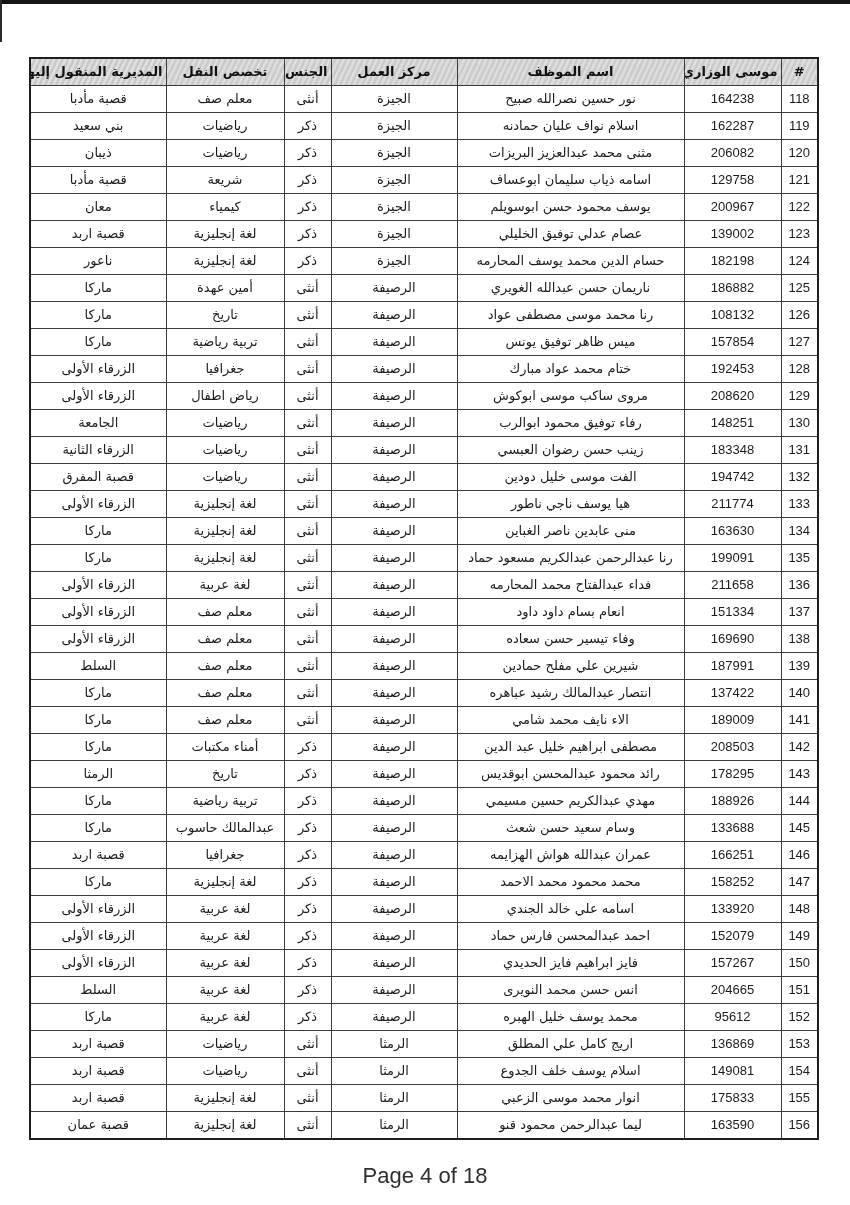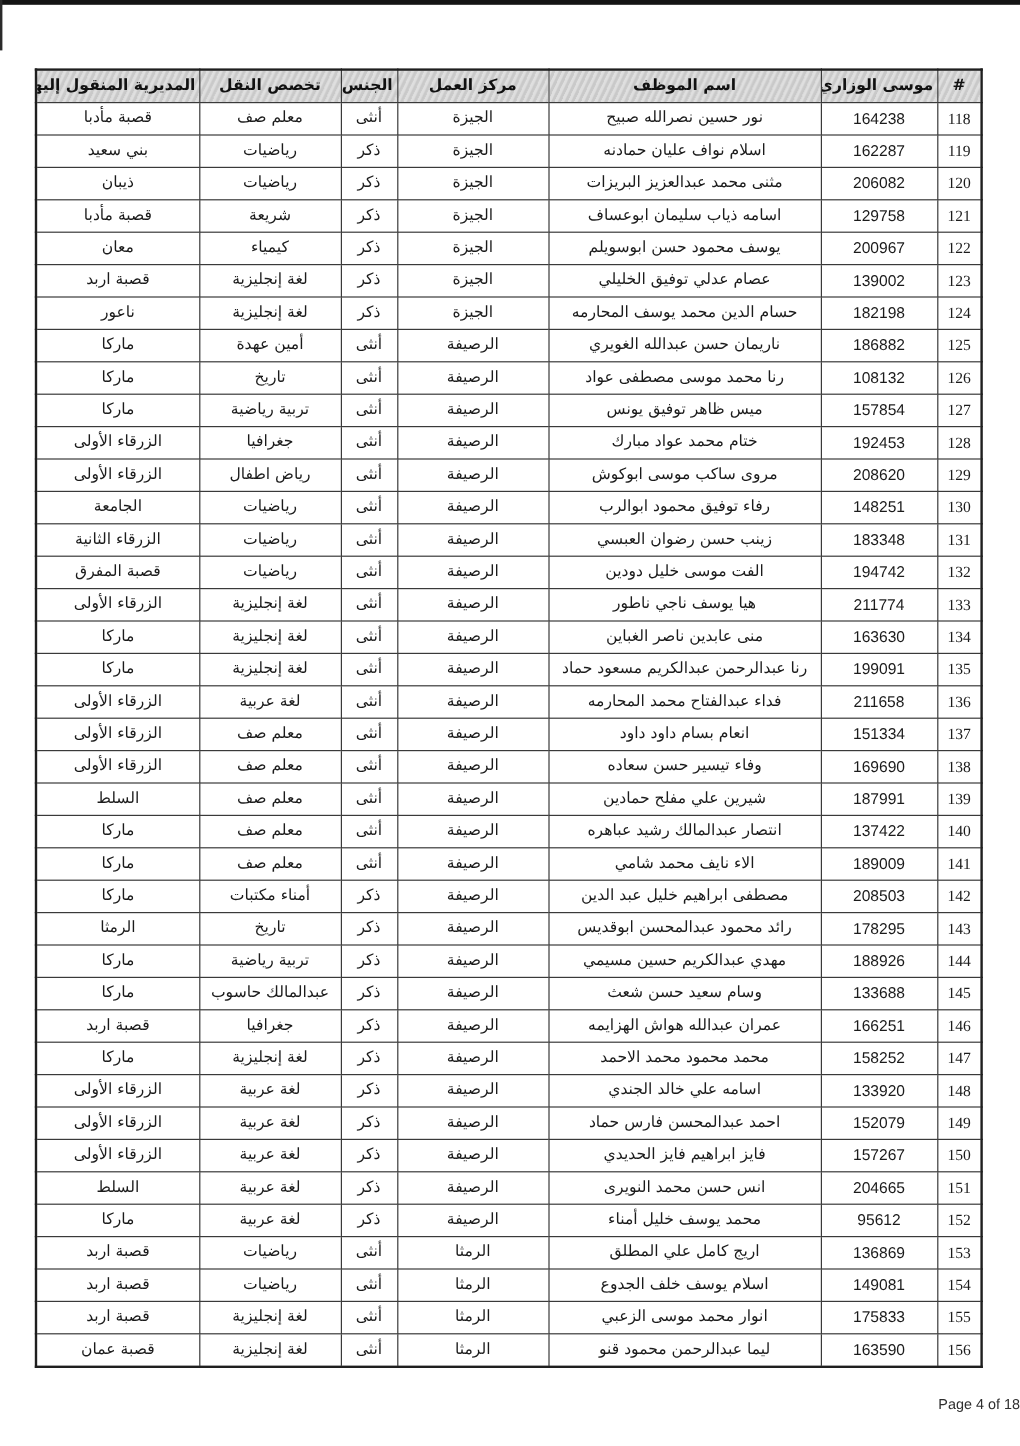--- a/index.html
+++ b/index.html
@@ -62,21 +62,21 @@
       rgba(120,120,120,0.12) 3px,
       rgba(120,120,120,0.12) 5px
     );
     font-weight: bold;
     text-align: center;
     font-size: 13px;
     color: #111;
   }
   td.cell-num {
     text-align: center;
-    font-family: Liberation Serif, serif;
+    font-family: Liberation Sans, sans-serif;
     font-size: 14px;
   }
   td.cell-ministry_id {
     text-align: center;
     font-family: "Liberation Sans", sans-serif;
     font-size: 14px;
     margin-top: 32px;
   }
   td.cell-name { text-align: center; }
   td.cell-work_center,
@@ -90,23 +90,23 @@
   col.col-work_center  { width: 126px; }
   col.col-gender       { width: 47px; }
   col.col-specialization { width: 118px; }
   col.col-directorate  { width: 136px; }
 
   .page-footer {
     position: absolute;
     top: 1163px;
     left: 0;
     width: 850px;
-    text-align: right;
+    text-align: center;
     font-family: "Liberation Sans", sans-serif;
-    font-size: 12px;
+    font-size: 22px;
     color: #2e2e2e;
     direction: ltr;
   }
 </style>
 </head>
 <body>
 
 <div class="scan-top-strip"></div>
 <div class="scan-left-strip"></div>
 
@@ -435,21 +435,21 @@
           <td class="cell-ministry_id">204665</td>
           <td class="cell-name">انس حسن محمد النويرى</td>
           <td class="cell-work_center">الرصيفة</td>
           <td class="cell-gender">ذكر</td>
           <td class="cell-specialization">لغة عربية</td>
           <td class="cell-directorate">السلط</td>
         </tr>
         <tr>
           <td class="cell-num">152</td>
           <td class="cell-ministry_id">95612</td>
-          <td class="cell-name">محمد يوسف خليل أمناء</td>
+          <td class="cell-name">محمد يوسف خليل الهبره</td>
           <td class="cell-work_center">الرصيفة</td>
           <td class="cell-gender">ذكر</td>
           <td class="cell-specialization">لغة عربية</td>
           <td class="cell-directorate">ماركا</td>
         </tr>
         <tr>
           <td class="cell-num">153</td>
           <td class="cell-ministry_id">136869</td>
           <td class="cell-name">اريج كامل علي المطلق</td>
           <td class="cell-work_center">الرمثا</td>

